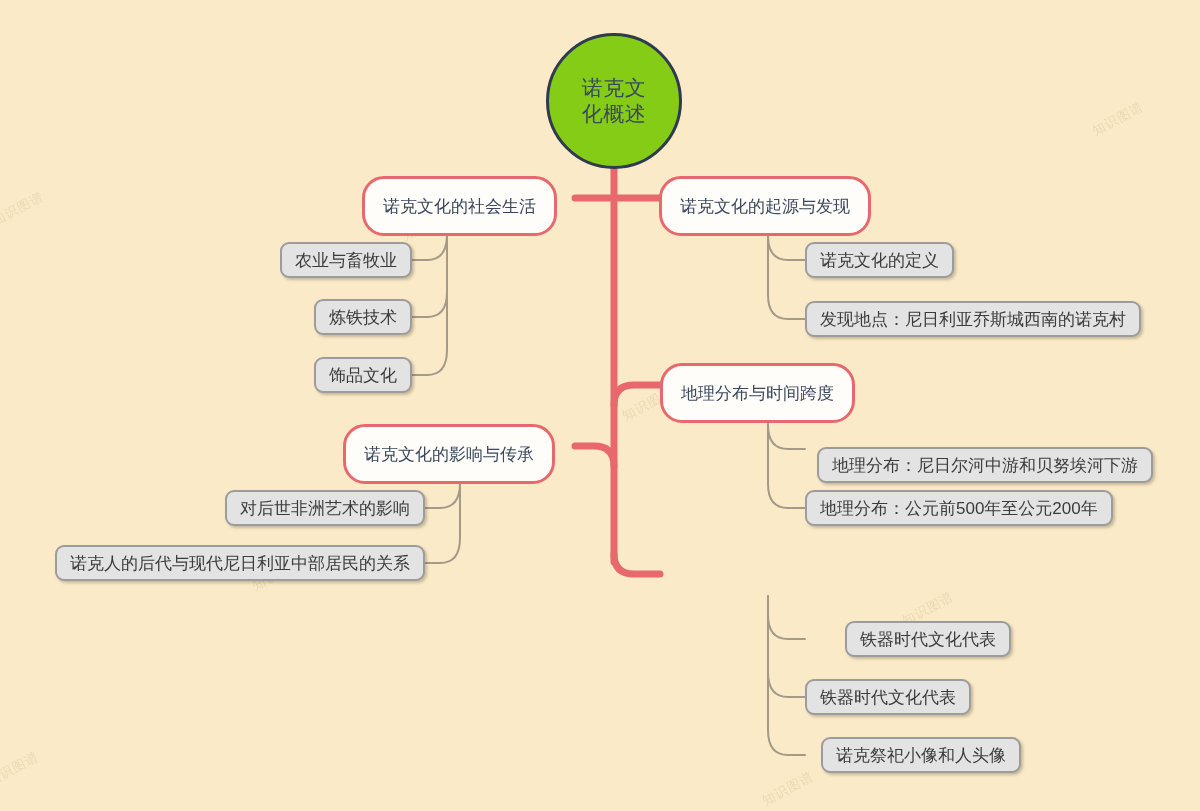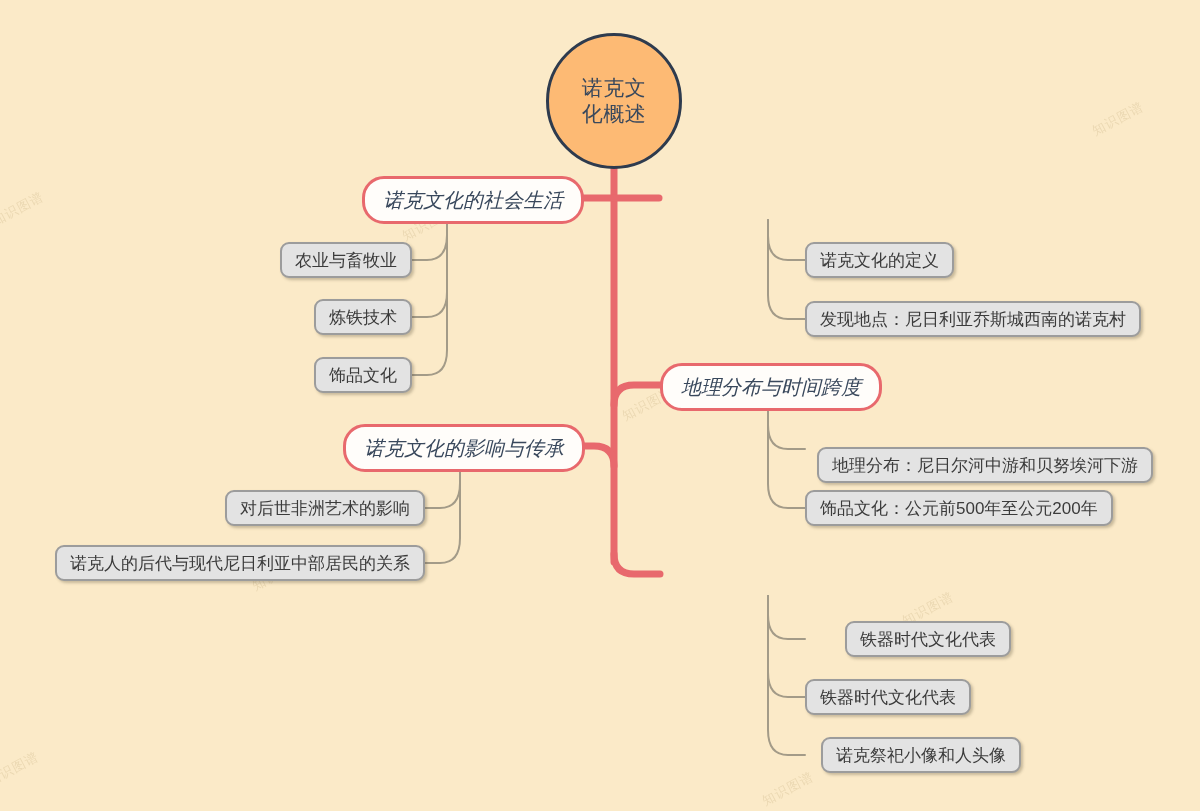--- a/index.html
+++ b/index.html
@@ -46,51 +46,50 @@
     white-space: nowrap;
     font-family: "Liberation Sans", "DejaVu Sans", sans-serif;
   }
 
   
   .center-node {
     position: absolute;
     width: 136px;
     height: 136px;
     border-radius: 50%;
-    background: #fdba74;
+    background: #84cc16;
     border: 3px solid #2e3b4e;
     box-sizing: border-box;
     display: flex;
     align-items: center;
     justify-content: center;
     text-align: center;
     color: #39485c;
     font-size: 21px;
     line-height: 1.25;
     letter-spacing: .5px;
     z-index: 5;
   }
 
   
   .branch-node {
     position: absolute;
     background: #fffdfa;
     border: 3px solid #e8696d;
     border-radius: 22px;
     box-sizing: border-box;
-    height: 48px;
+    height: 60px;
     display: flex;
     align-items: center;
     justify-content: center;
     padding: 0 18px;
     color: #39485c;
-    font-size: 20px;
+    font-size: 17px;
     white-space: nowrap;
     z-index: 4;
-    font-style: italic;
   }
 
   
   .leaf-node {
     position: absolute;
     background: #e3e3e3;
     border: 2px solid #9c9c9c;
     border-radius: 9px;
     box-sizing: border-box;
     height: 36px;
@@ -166,20 +165,23 @@
   </div>
 
   <div class="branch-node" style="left: 362px; top: 176px;">
     <span>诺克文化的社会生活</span>
   </div>
 
   <div class="branch-node" style="left: 343px; top: 424px;">
     <span>诺克文化的影响与传承</span>
   </div>
 
+  <div class="branch-node" style="left:659px; top:176px;">
+    <span>诺克文化的起源与发现</span>
+  </div>
 
   <div class="branch-node" style="left:660px; top:363px;">
     <span>地理分布与时间跨度</span>
   </div>
 
 
   <div class="leaf-node" style="left: 280px; top: 242px;">
     <span>农业与畜牧业</span>
   </div>
   <div class="leaf-node" style="left: 314px; top: 299px;">
@@ -200,21 +202,21 @@
     <span>诺克文化的定义</span>
   </div>
   <div class="leaf-node" style="left:805px; top:301px;">
     <span>发现地点：尼日利亚乔斯城西南的诺克村</span>
   </div>
 
   <div class="leaf-node" style="left:805px; top:447px;margin-left:12px;">
     <span>地理分布：尼日尔河中游和贝努埃河下游</span>
   </div>
   <div class="leaf-node" style="left:805px; top:490px;">
-    <span>饰品文化：公元前500年至公元200年</span>
+    <span>地理分布：公元前500年至公元200年</span>
   </div>
 
   <div class="leaf-node" style="left:805px; top:621px;margin-left:40px;">
     <span>铁器时代文化代表</span>
   </div>
   <div class="leaf-node" style="left:805px; top:679px;">
     <span>铁器时代文化代表</span>
   </div>
   <div class="leaf-node" style="left:805px; top:737px;margin-left:16px;">
     <span>诺克祭祀小像和人头像</span>

